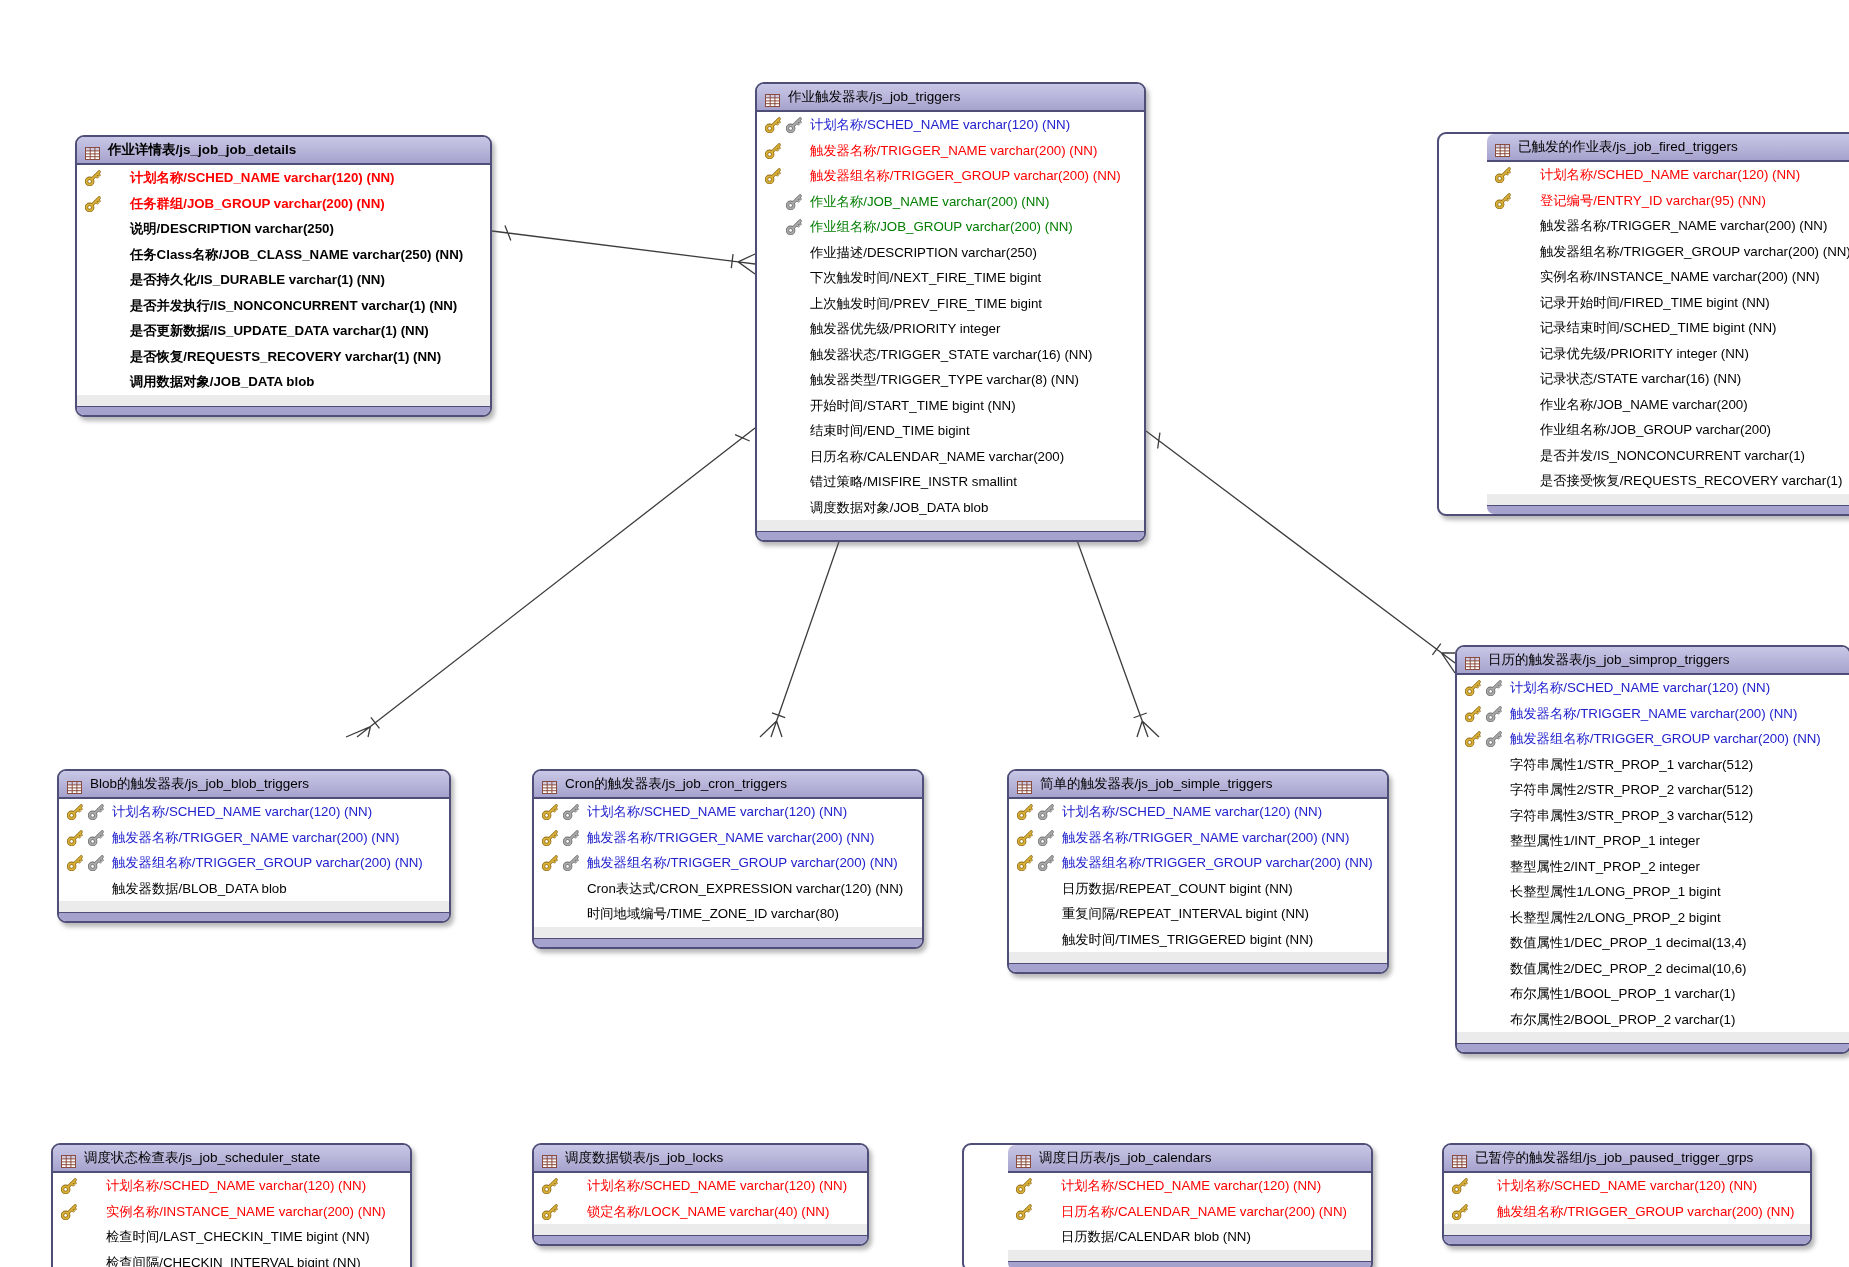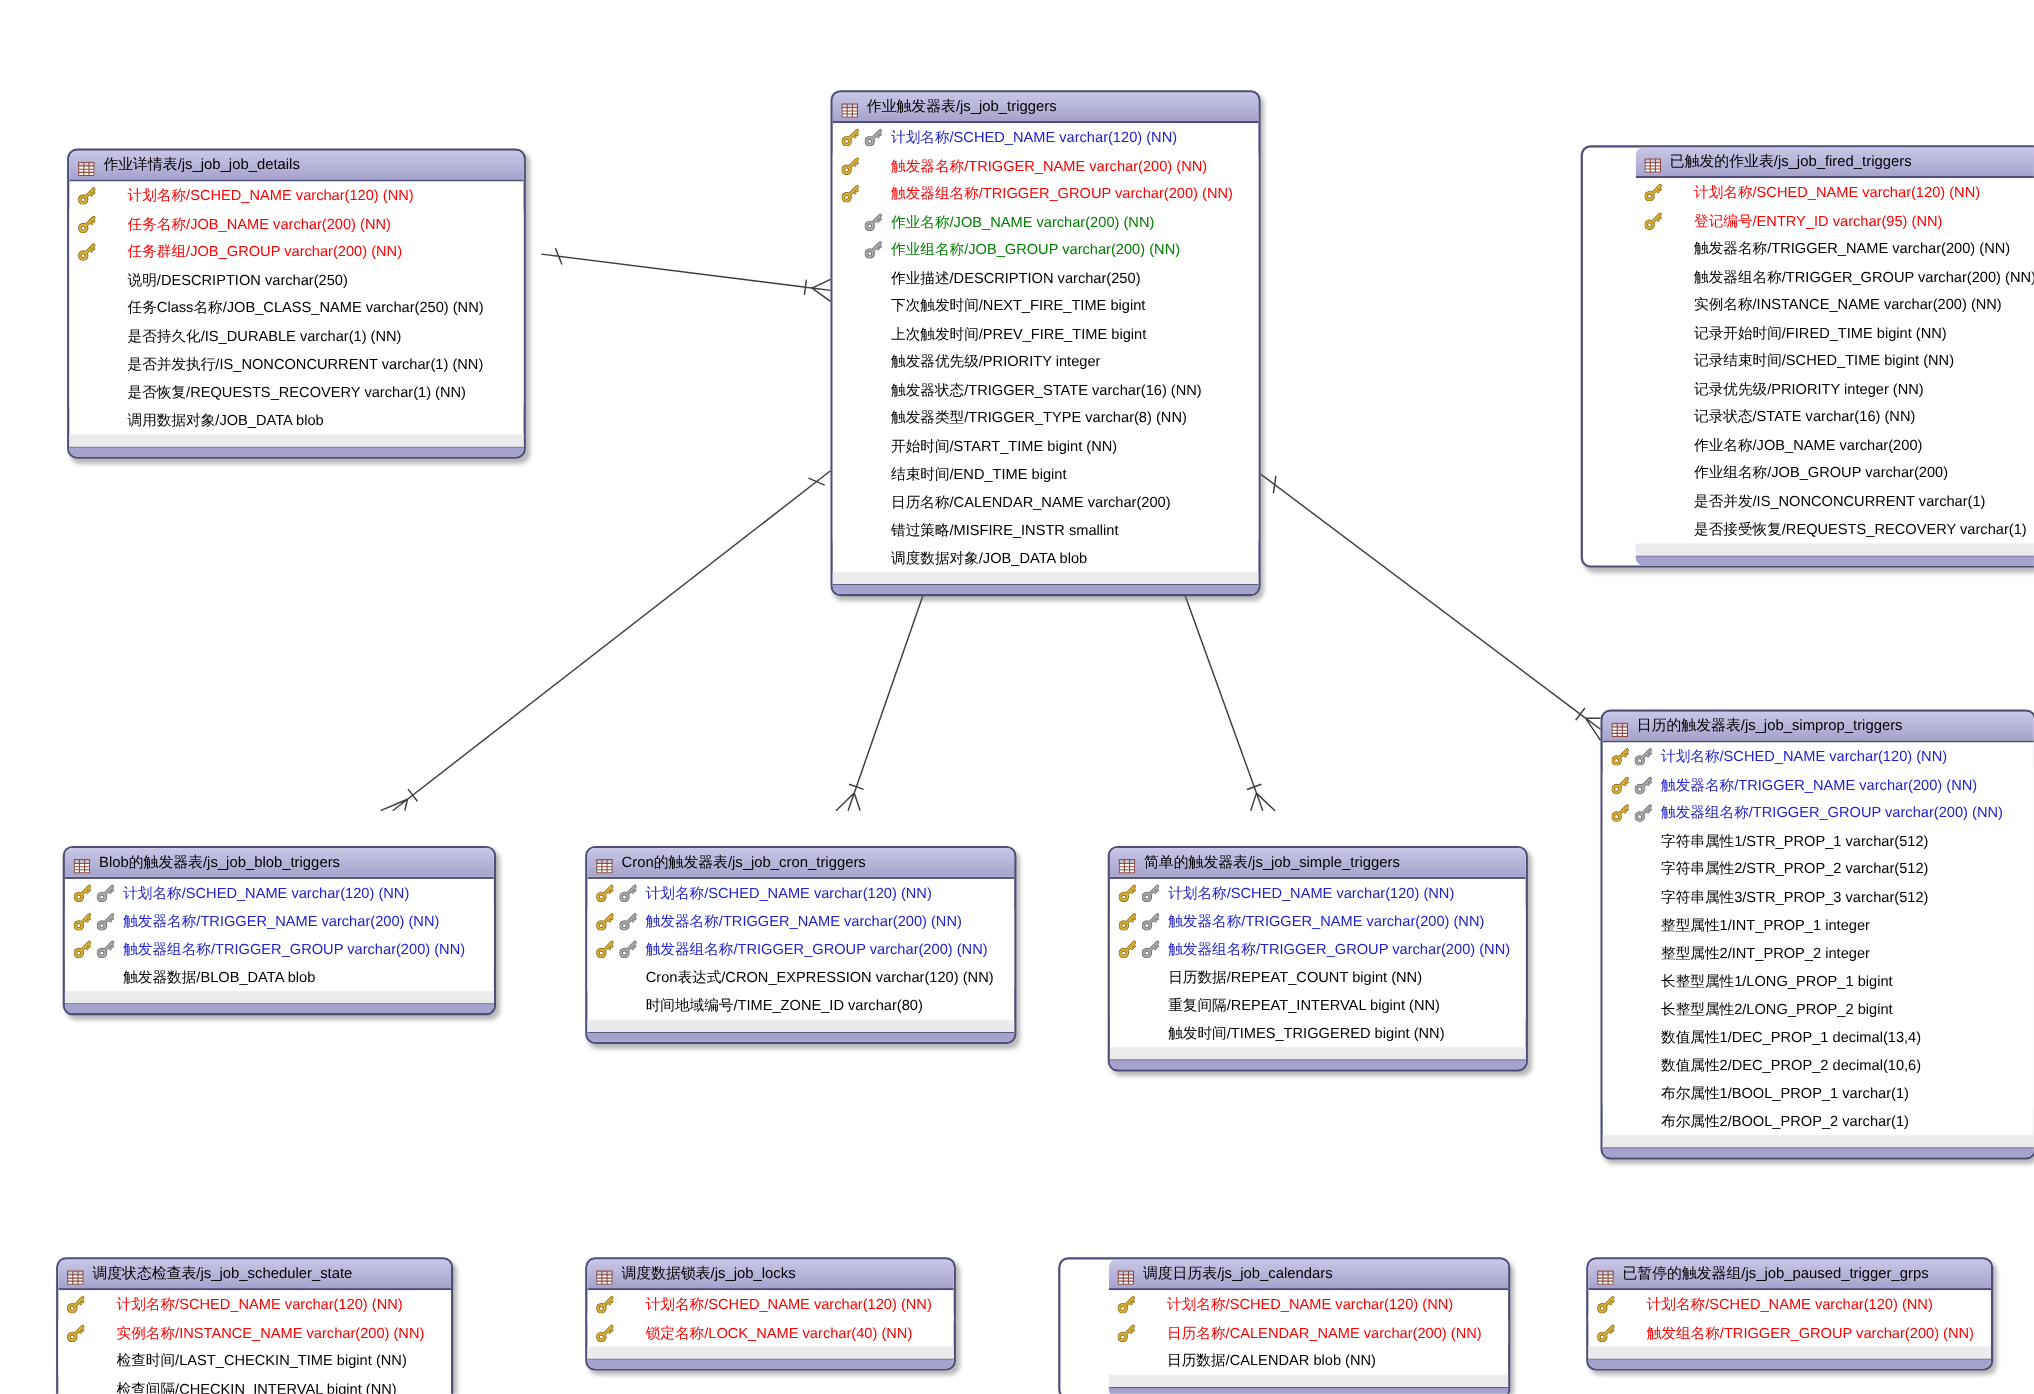--- a/index.html
+++ b/index.html
@@ -37,21 +37,21 @@
 <body>
 
 <div id="canvas">
   <svg id="rel-svg" width="1849" height="1267">
       <path d="M492,231 L738.132264648549,261.883516096586 M738.132264648549,261.883516096586 L755,254 M738.132264648549,261.883516096586 L755,264 M738.132264648549,261.883516096586 L755,274 M731.3074529172194,268.0820598636256 L733.0504396612074,254.1909836918424 M504.9228657117518,225.55680775147906 L510.8281655380383,240.42716194906492"></path>
       <path d="M755,428 L370.42806615236884,726.5746923590905 M370.42806615236884,726.5746923590905 L346,737 M370.42806615236884,726.5746923590905 L357,737 M370.42806615236884,726.5746923590905 L368,737 M370.87460988341866,717.3659683054411 L379.4601573524029,728.424375725039 M749.705847037686,440.98463493787756 L735.0177931460903,434.63947356265794"></path>
       <path d="M851,507 L776.5848506240017,720.9435544559954 M776.5848506240017,720.9435544559954 L760,737 M776.5848506240017,720.9435544559954 L771,737 M776.5848506240017,720.9435544559954 L782,737 M771.9444967967062,712.9769293011694 L785.1674519505924,717.5762180503472 M853.6308969434527,520.7734230070546 L837.8564430584266,523.4504744875426"></path>
       <path d="M1065,507 L1142.22946115454,721.0093501872801 M1142.22946115454,721.0093501872801 L1137,737 M1142.22946115454,721.0093501872801 L1148,737 M1142.22946115454,721.0093501872801 L1159,737 M1133.608415168552,717.7416956603329 L1146.7771856025568,712.9894871993661 M1075.7159569792877,516.0441730454687 L1065.1462337886367,528.0558736608276"></path>
       <path d="M1146,431 L1441.4052813241726,652.7929620297996 M1441.4052813241726,652.7929620297996 L1455,653 M1441.4052813241726,652.7929620297996 L1455,663 M1441.4052813241726,652.7929620297996 L1455,673 M1432.40424733321,654.7883033774225 L1440.810043308669,643.5926527032117 M1159.9206854465185,432.6862137342031 L1157.6693732373917,448.52703420970363"></path>
     </svg>
-<div class="tbl" style="left: 61px; top: 103px; width: 413px;">
+<div class="tbl" style="left: 75px; top: 103px; width: 413px; font-weight: bold;">
       <div class="hdr"><span class="ico"><svg width="15" height="13" viewBox="0 0 15 13">
             <rect x="0.5" y="0.5" width="14" height="12" fill="#FFFFFF" stroke="#8A4B3C"></rect>
             <rect x="0.5" y="0.5" width="14" height="3.4" fill="#CFCDE6" stroke="#8A4B3C"></rect>
             <line x1="5.2" y1="0.5" x2="5.2" y2="12.5" stroke="#8A4B3C"></line>
             <line x1="9.9" y1="0.5" x2="9.9" y2="12.5" stroke="#8A4B3C"></line>
             <line x1="0.5" y1="6.9" x2="14.5" y2="6.9" stroke="#8A4B3C"></line>
             <line x1="0.5" y1="9.7" x2="14.5" y2="9.7" stroke="#8A4B3C"></line>
           </svg></span><span class="ttl">作业详情表/js_job_job_details</span></div>
       <div class="rows">
         <div class="row"><span class="key k1"><svg width="17" height="17" viewBox="0 0 17 17">
@@ -59,48 +59,37 @@
                 <circle cx="4.6" cy="12.4" r="3.1" stroke-width="3.4"></circle>
                 <path d="M6.8,10.2 L14.2,2.8" stroke-width="3.2"></path>
                 <path d="M10.6,6.4 L12.4,8.2 M12.6,4.4 L14.4,6.2" stroke-width="2.6"></path>
               </g>
               <g fill="none" stroke="#D9B13B" stroke-linecap="round">
                 <circle cx="4.6" cy="12.4" r="3.1" stroke-width="1.8"></circle>
                 <path d="M6.8,10.2 L14.2,2.8" stroke-width="1.8"></path>
                 <path d="M10.6,6.4 L12.4,8.2 M12.6,4.4 L14.4,6.2" stroke-width="1.4"></path>
               </g>
             </svg></span><span class="ct c-red">计划名称/SCHED_NAME varchar(120) (NN)</span></div>
-        <div class="row"><span class="key k1"><svg width="17" height="17" viewBox="0 0 17 17">
-              <g fill="none" stroke="#8F6B14" stroke-linecap="round">
-                <circle cx="4.6" cy="12.4" r="3.1" stroke-width="3.4"></circle>
-                <path d="M6.8,10.2 L14.2,2.8" stroke-width="3.2"></path>
-                <path d="M10.6,6.4 L12.4,8.2 M12.6,4.4 L14.4,6.2" stroke-width="2.6"></path>
-              </g>
-              <g fill="none" stroke="#D9B13B" stroke-linecap="round">
-                <circle cx="4.6" cy="12.4" r="3.1" stroke-width="1.8"></circle>
-                <path d="M6.8,10.2 L14.2,2.8" stroke-width="1.8"></path>
-                <path d="M10.6,6.4 L12.4,8.2 M12.6,4.4 L14.4,6.2" stroke-width="1.4"></path>
-              </g>
-            </svg></span><span class="ct c-red">任务名称/JOB_NAME varchar(200) (NN)</span></div>
         <div class="row"><span class="key k1"><svg width="17" height="17" viewBox="0 0 17 17">
               <g fill="none" stroke="#8F6B14" stroke-linecap="round">
                 <circle cx="4.6" cy="12.4" r="3.1" stroke-width="3.4"></circle>
                 <path d="M6.8,10.2 L14.2,2.8" stroke-width="3.2"></path>
                 <path d="M10.6,6.4 L12.4,8.2 M12.6,4.4 L14.4,6.2" stroke-width="2.6"></path>
               </g>
               <g fill="none" stroke="#D9B13B" stroke-linecap="round">
                 <circle cx="4.6" cy="12.4" r="3.1" stroke-width="1.8"></circle>
                 <path d="M6.8,10.2 L14.2,2.8" stroke-width="1.8"></path>
                 <path d="M10.6,6.4 L12.4,8.2 M12.6,4.4 L14.4,6.2" stroke-width="1.4"></path>
               </g>
             </svg></span><span class="ct c-red">任务群组/JOB_GROUP varchar(200) (NN)</span></div>
         <div class="row"><span class="ct c-black">说明/DESCRIPTION varchar(250)</span></div>
         <div class="row"><span class="ct c-black">任务Class名称/JOB_CLASS_NAME varchar(250) (NN)</span></div>
         <div class="row"><span class="ct c-black">是否持久化/IS_DURABLE varchar(1) (NN)</span></div>
         <div class="row"><span class="ct c-black">是否并发执行/IS_NONCONCURRENT varchar(1) (NN)</span></div>
+        <div class="row"><span class="ct c-black">是否更新数据/IS_UPDATE_DATA varchar(1) (NN)</span></div>
         <div class="row"><span class="ct c-black">是否恢复/REQUESTS_RECOVERY varchar(1) (NN)</span></div>
         <div class="row"><span class="ct c-black">调用数据对象/JOB_DATA blob</span></div>
       </div>
       <div class="strip"></div>
       <div class="foot"></div>
     </div>
     <div class="tbl" style="left: 755px; top: 50px; width: 387px;">
       <div class="hdr"><span class="ico"><svg width="15" height="13" viewBox="0 0 15 13">
             <rect x="0.5" y="0.5" width="14" height="12" fill="#FFFFFF" stroke="#8A4B3C"></rect>
             <rect x="0.5" y="0.5" width="14" height="3.4" fill="#CFCDE6" stroke="#8A4B3C"></rect>

